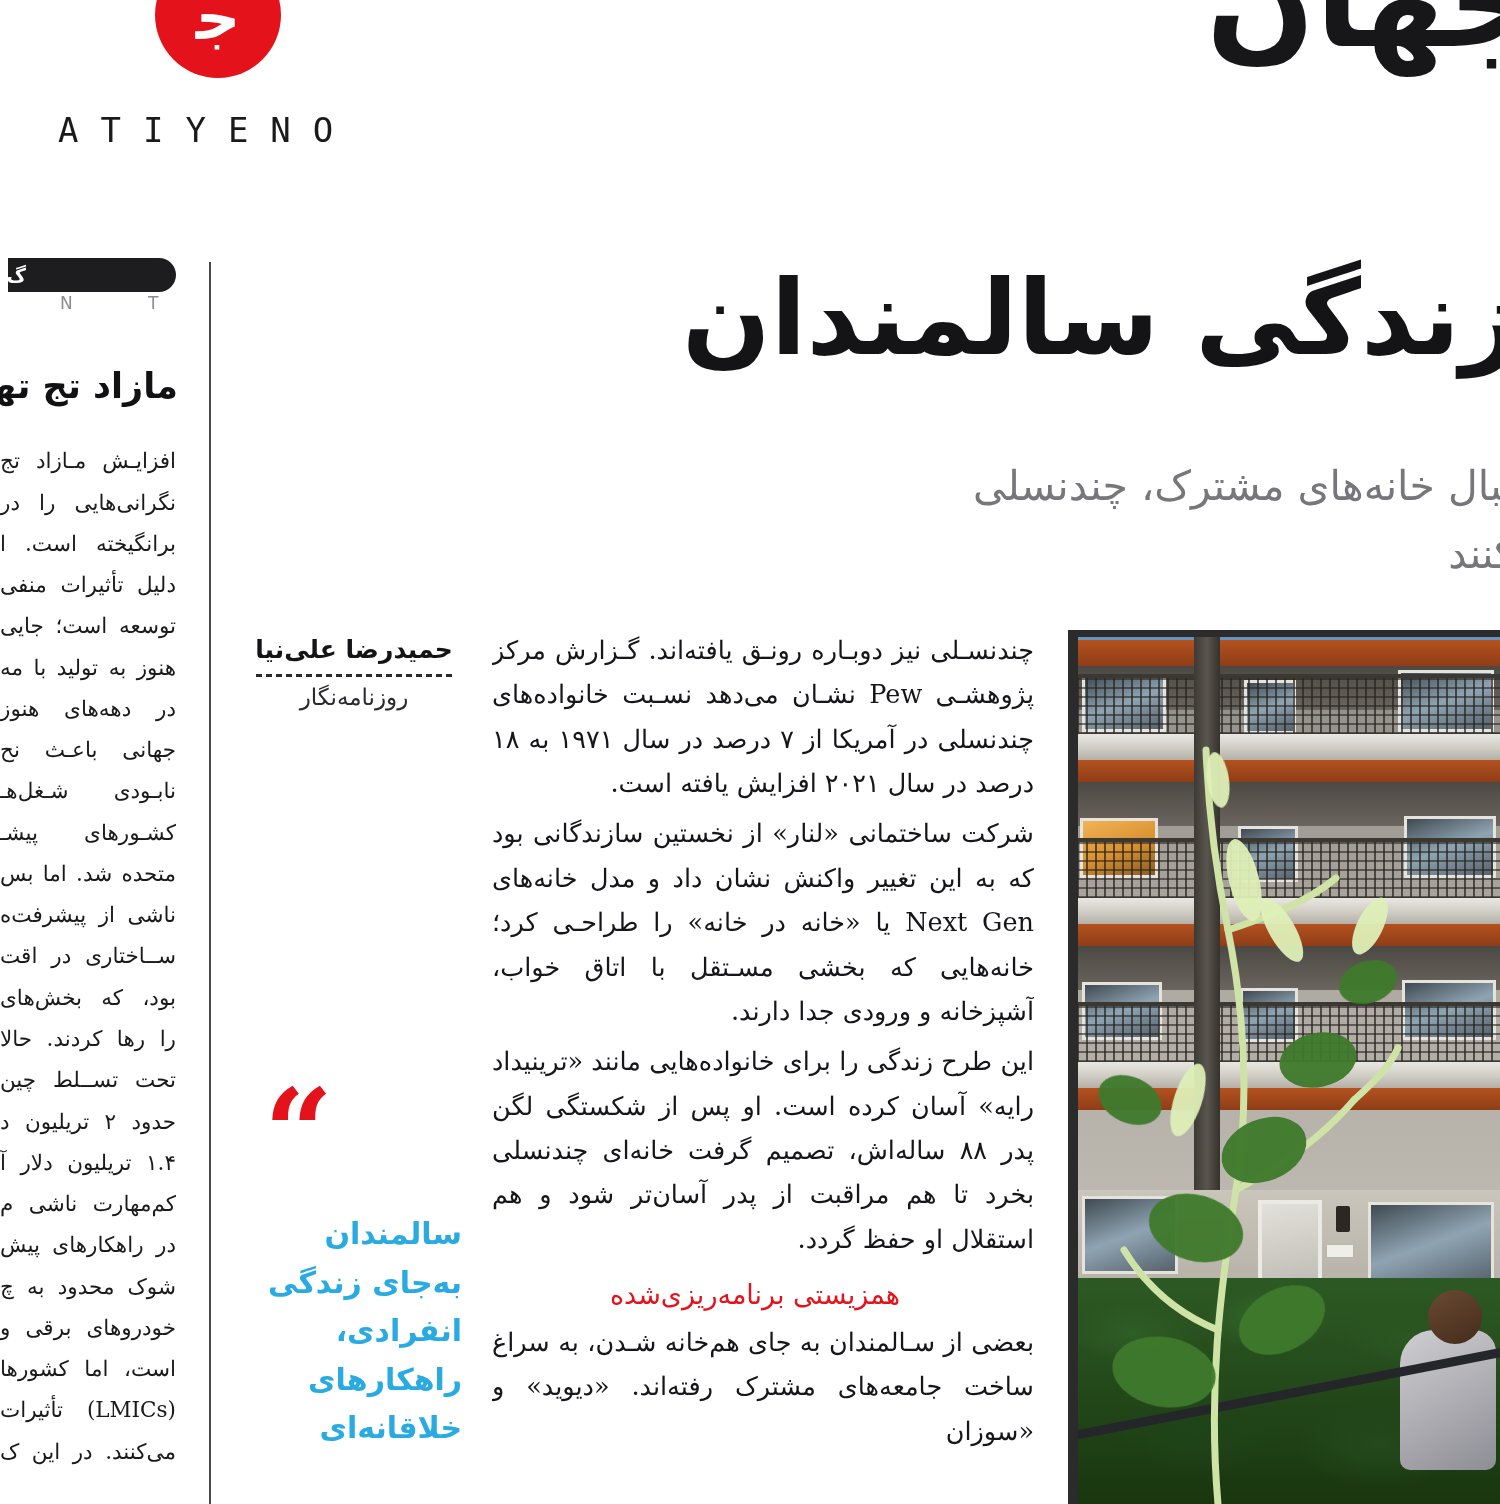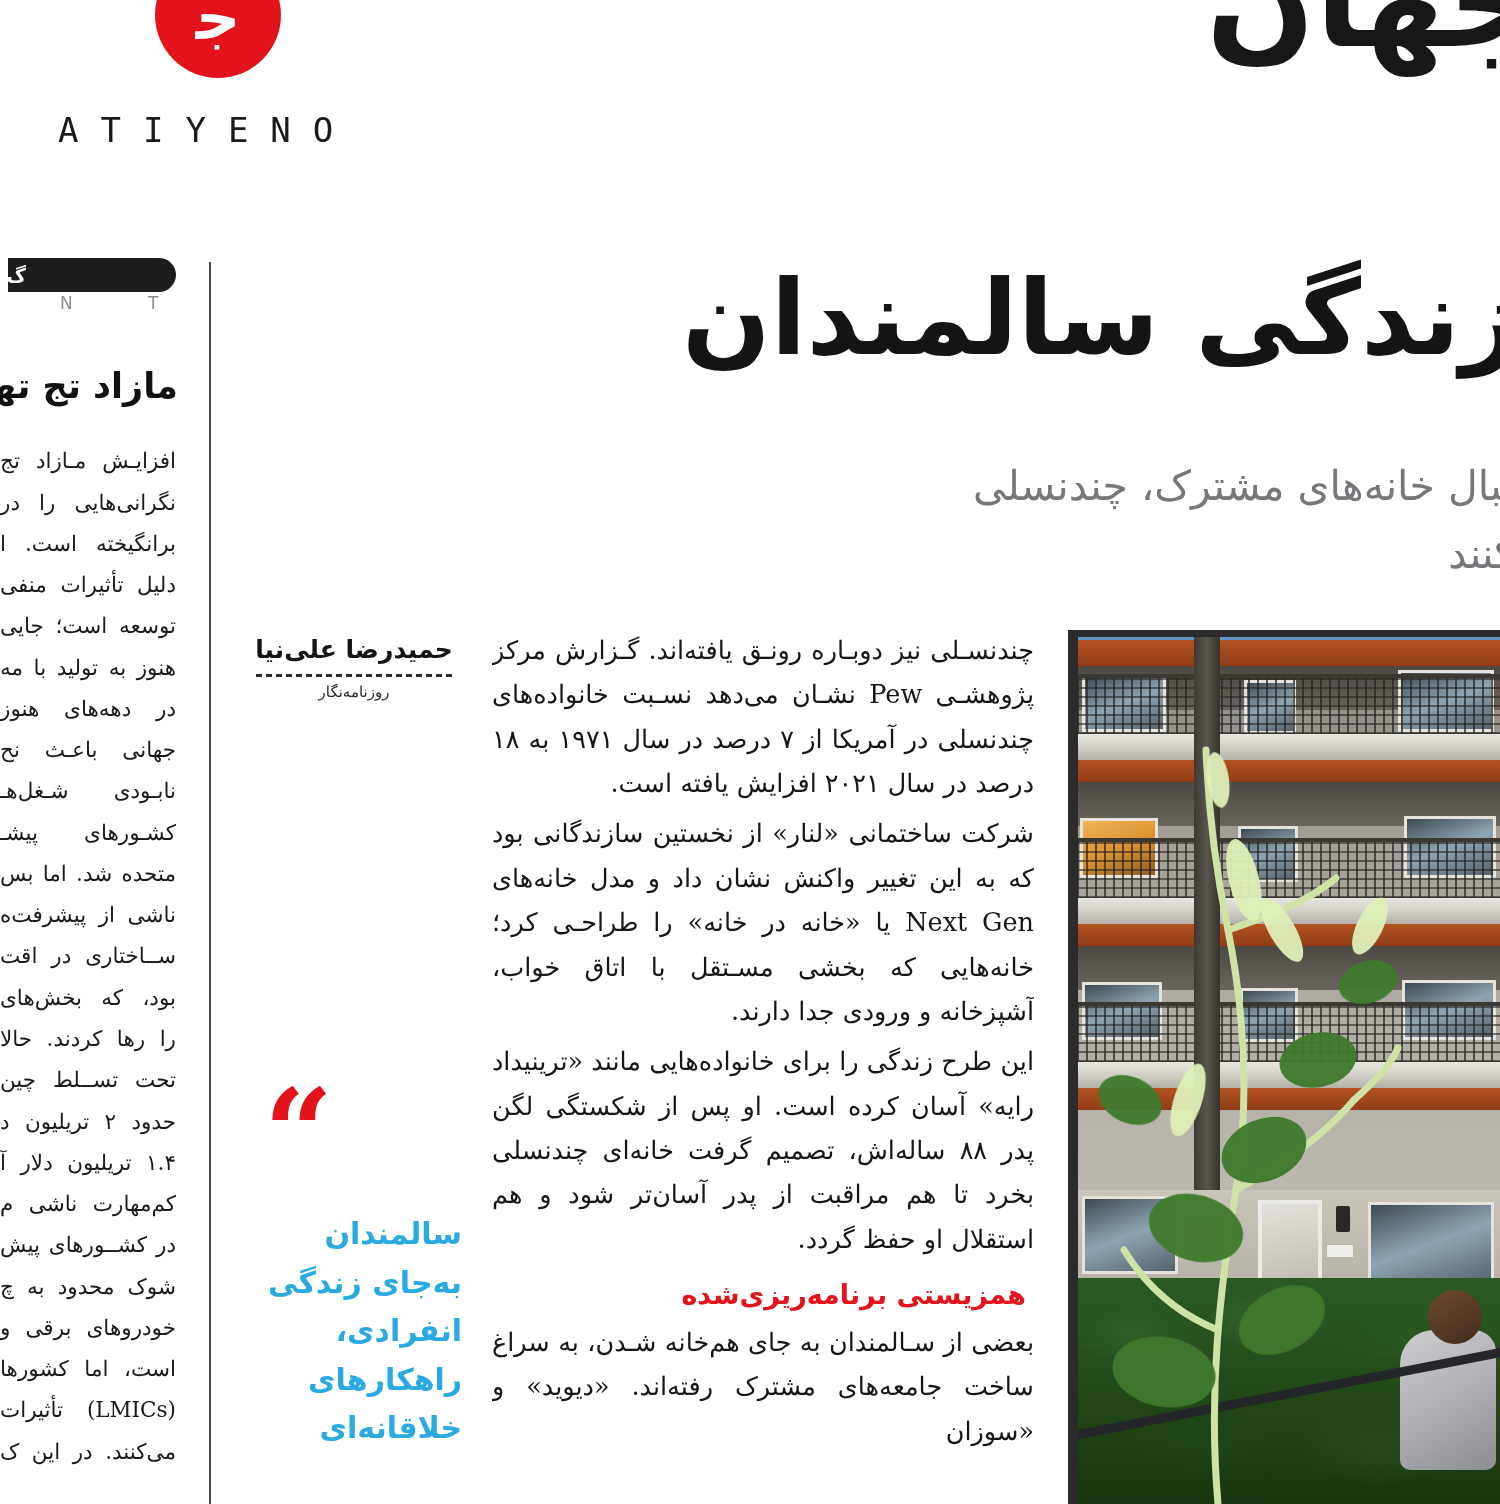--- a/index.html
+++ b/index.html
@@ -196,21 +196,21 @@
   }
   .byline-sep {
     margin: 7px auto 6px;
     width: 196px;
     height: 3px;
     background-image: repeating-linear-gradient(
       to right, #2a2a2e 0 6px, transparent 6px 10px);
   }
   .byline-role {
     font-family: "DejaVu Serif", "Liberation Serif", serif;
-    font-size: 15px;
+    font-size: 23px;
     color: #2a2a2e;
     line-height: 1.3;
   }
 
   
   .pullquote {
     position: absolute;
     left: 246px;
     top: 1090px;
     width: 216px;
@@ -254,25 +254,25 @@
     line-height: 1.74;
     color: #16161a;
     text-align: justify;
     text-align-last: right;
     margin: 0 0 6px 0;
   }
 
   .section-head {
     font-family: "DejaVu Sans", sans-serif;
     font-size: 27px;
-    font-weight: 700;
+    font-weight: 400;
     color: #e3121b;
     line-height: 1.3;
-    margin: 16px 8px 8px 0;
-    text-align: right;
+    margin: 16px 16px 8px 0;
+    text-align: center;
     white-space: nowrap;
   }
 
   
   .photo {
     position: absolute;
     left: 1068px;
     top: 630px;
     width: 432px;
     height: 874px;
@@ -445,21 +445,21 @@
     <span class="ln">کشـورهای پیشـ</span>
     <span class="ln">متحده شد. اما بس</span>
     <span class="ln">ناشی از پیشرفت‌ه</span>
     <span class="ln">ســاختاری در اقت</span>
     <span class="ln">بود، که بخش‌های</span>
     <span class="ln">را رها کردند. حالا</span>
     <span class="ln">تحت تســلط چین</span>
     <span class="ln">حدود ۲ تریلیون د</span>
     <span class="ln">۱.۴ تریلیون دلار آ</span>
     <span class="ln">کم‌مهارت ناشی م</span>
-    <span class="ln">در کشــورهای پیش</span>
+    <span class="ln">در راهکارهای پیش</span>
     <span class="ln">شوک محدود به چ</span>
     <span class="ln">خودروهای برقی و</span>
     <span class="ln">است، اما کشورها</span>
     <span class="ln">(LMICs) تأثیرات</span>
     <span class="ln">می‌کنند. در این ک</span>
   </div>
 </div>
 
 <div class="col-rule"></div>
 

